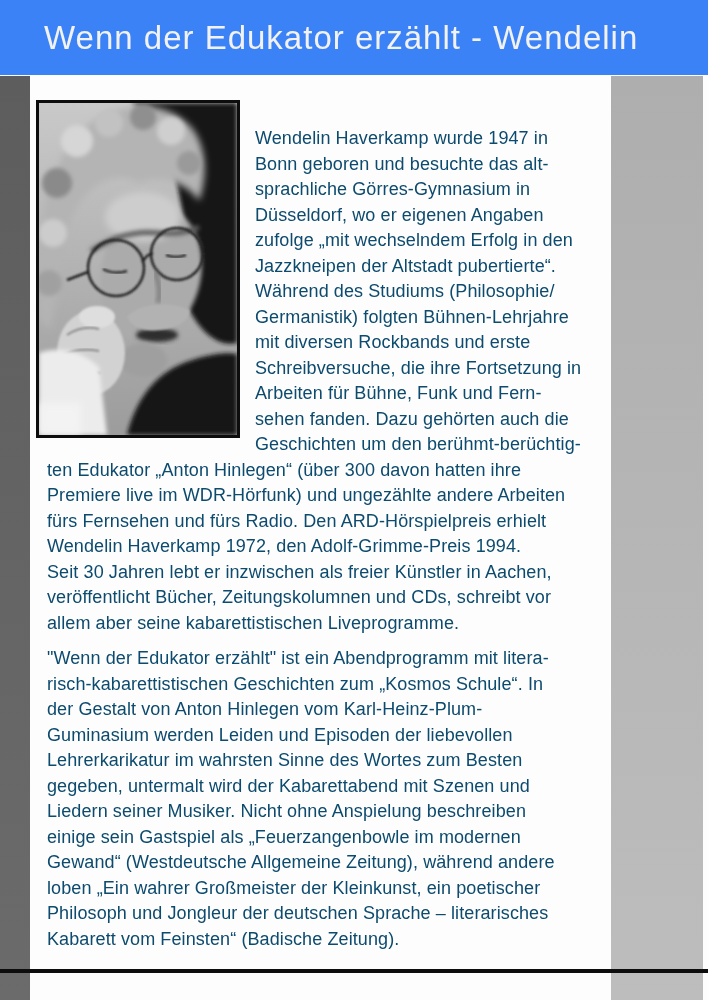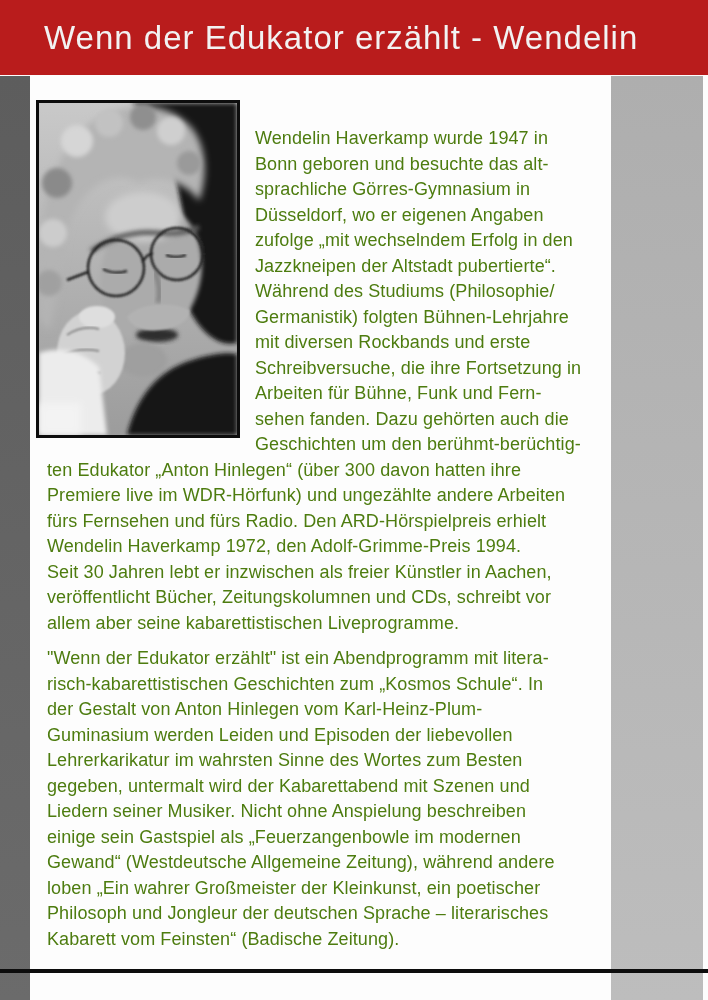--- a/index.html
+++ b/index.html
@@ -4,21 +4,21 @@
 <style>
   html,body{margin:0;padding:0;}
   body{
     width:708px;height:1000px;position:relative;overflow:hidden;
     background:#fdfdfd;
     font-family:"Liberation Sans","DejaVu Sans",sans-serif;
   }
   
   .header-bar{
     position:absolute;left:0;top:0;width:708px;height:75px;
-    background:#b91c1c;display:flex;align-items:center;
+    background:#3b82f6;display:flex;align-items:center;
   }
   .header-title{
     padding-left:44px;color:#f2f2f2;font-size:33px;font-weight:400;
     letter-spacing:1px;white-space:nowrap;
   }
   
   .left-strip{
     position:absolute;left:0;top:76px;width:30px;height:924px;
     background:linear-gradient(#5d5d5d,#6b6b6b);
   }
@@ -37,21 +37,21 @@
   .photo-frame{
     float:left;width:198px;height:332px;
     border:3px solid #0d0d0d;
     margin:0 15px 8px -11px;
     background:#bdbdbd;overflow:hidden;
   }
   .photo-frame svg{display:block;}
   .para{
     margin:0;padding:0;white-space:pre-line;
     font-size:18px;line-height:25.5px;letter-spacing:0.1px;
-    color:#4d7c0f;
+    color:#0c4a6e;
   }
   .para.first{padding-top:26px;}
   .para.second{margin-top:10px;}
 </style>
 </head>
 <body>
 
 <div class="header-bar">
   <span class="header-title">Wenn der Edukator erzählt - Wendelin</span>
 </div>

